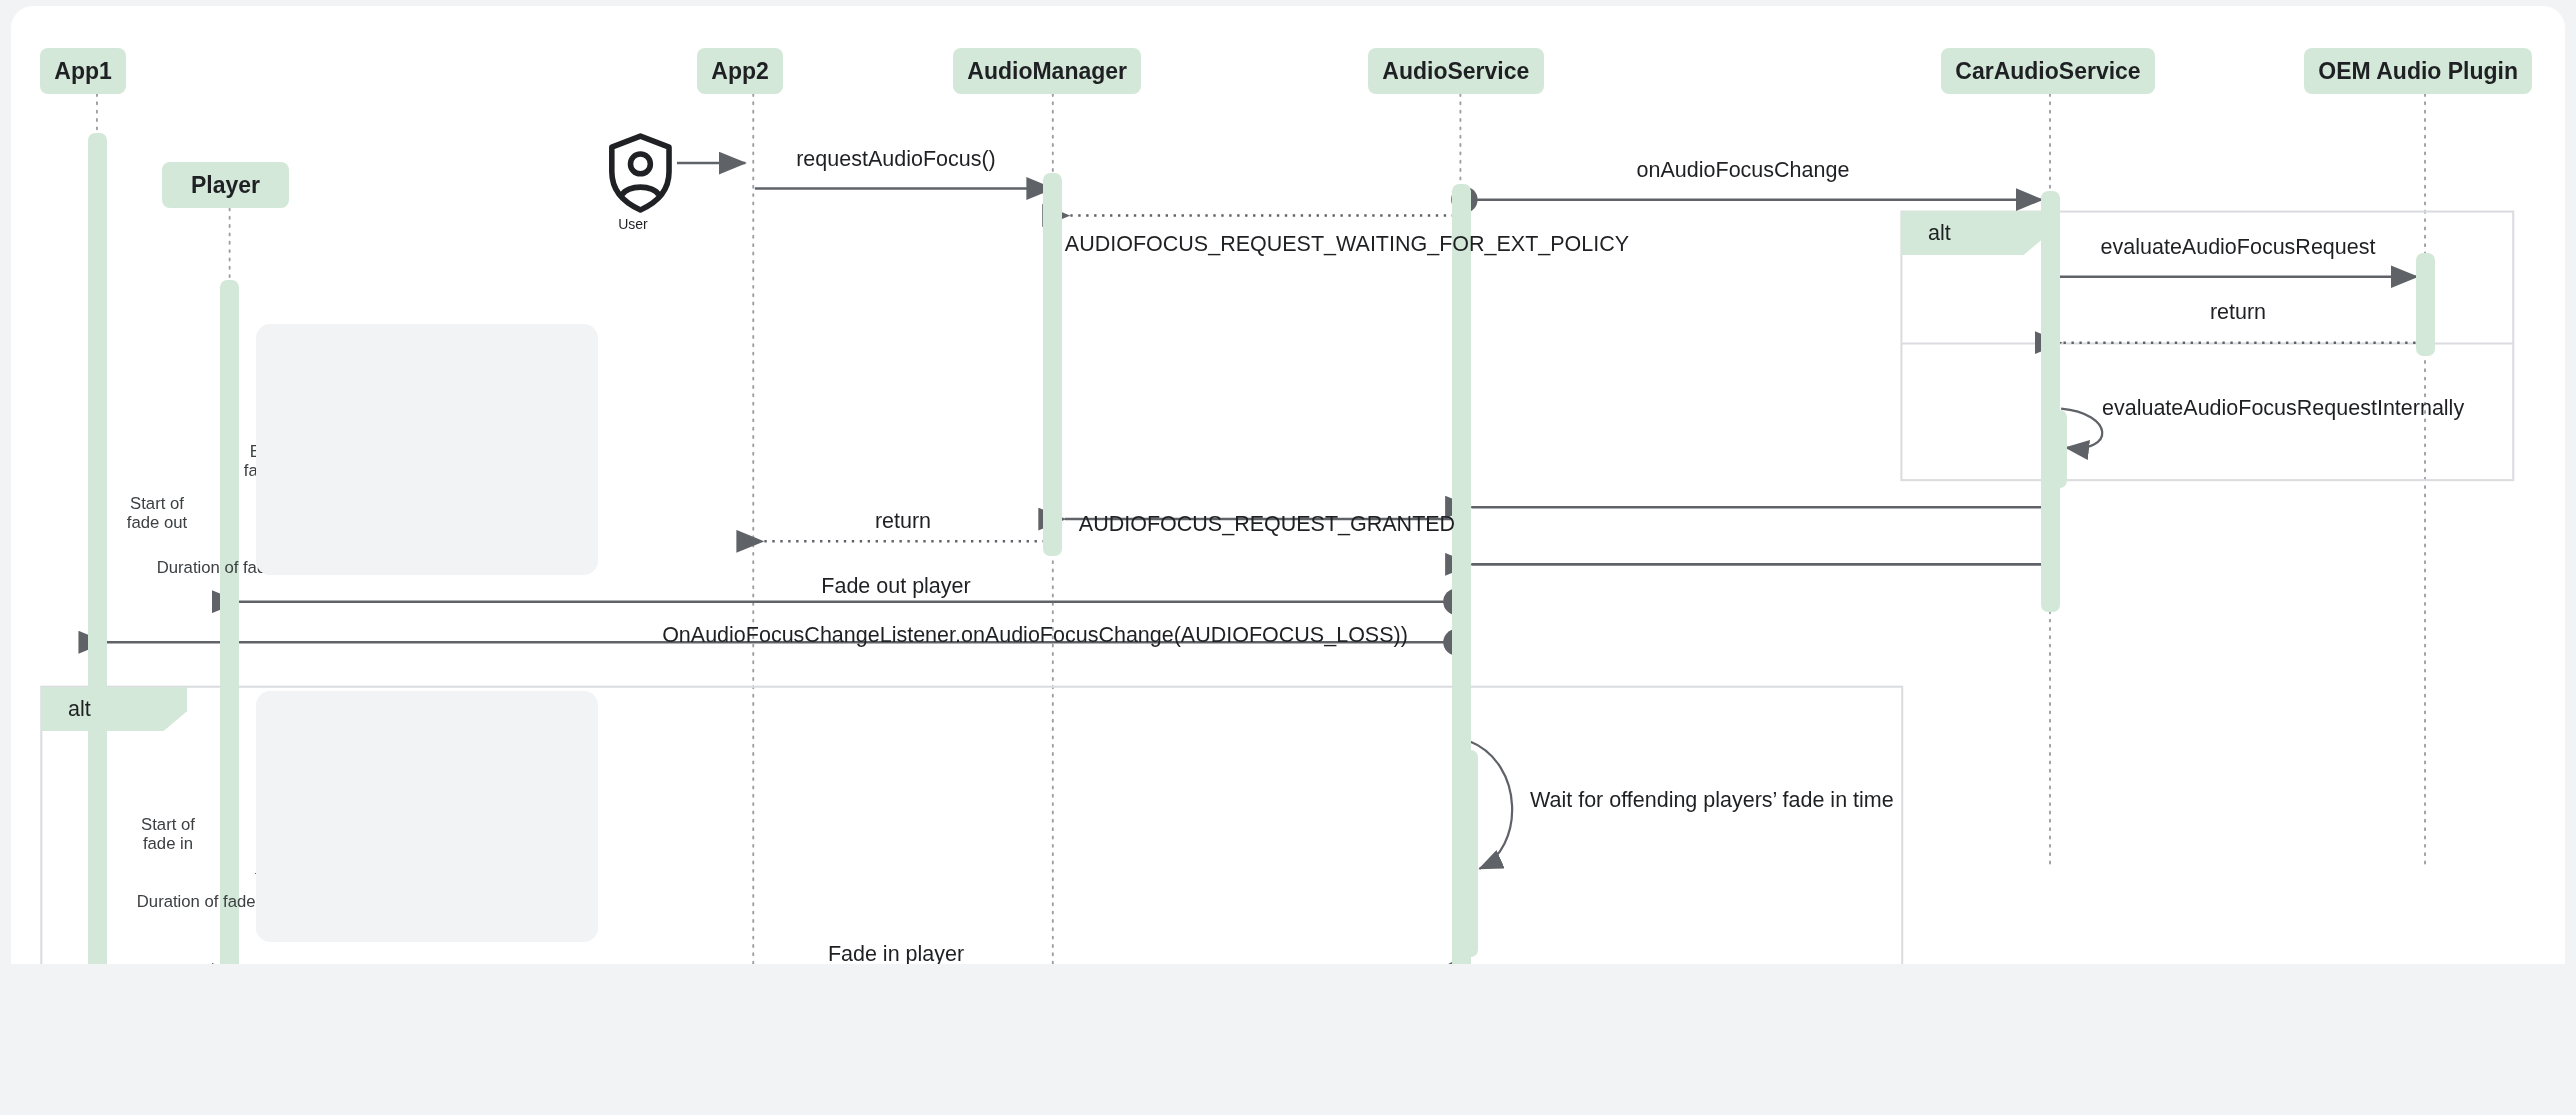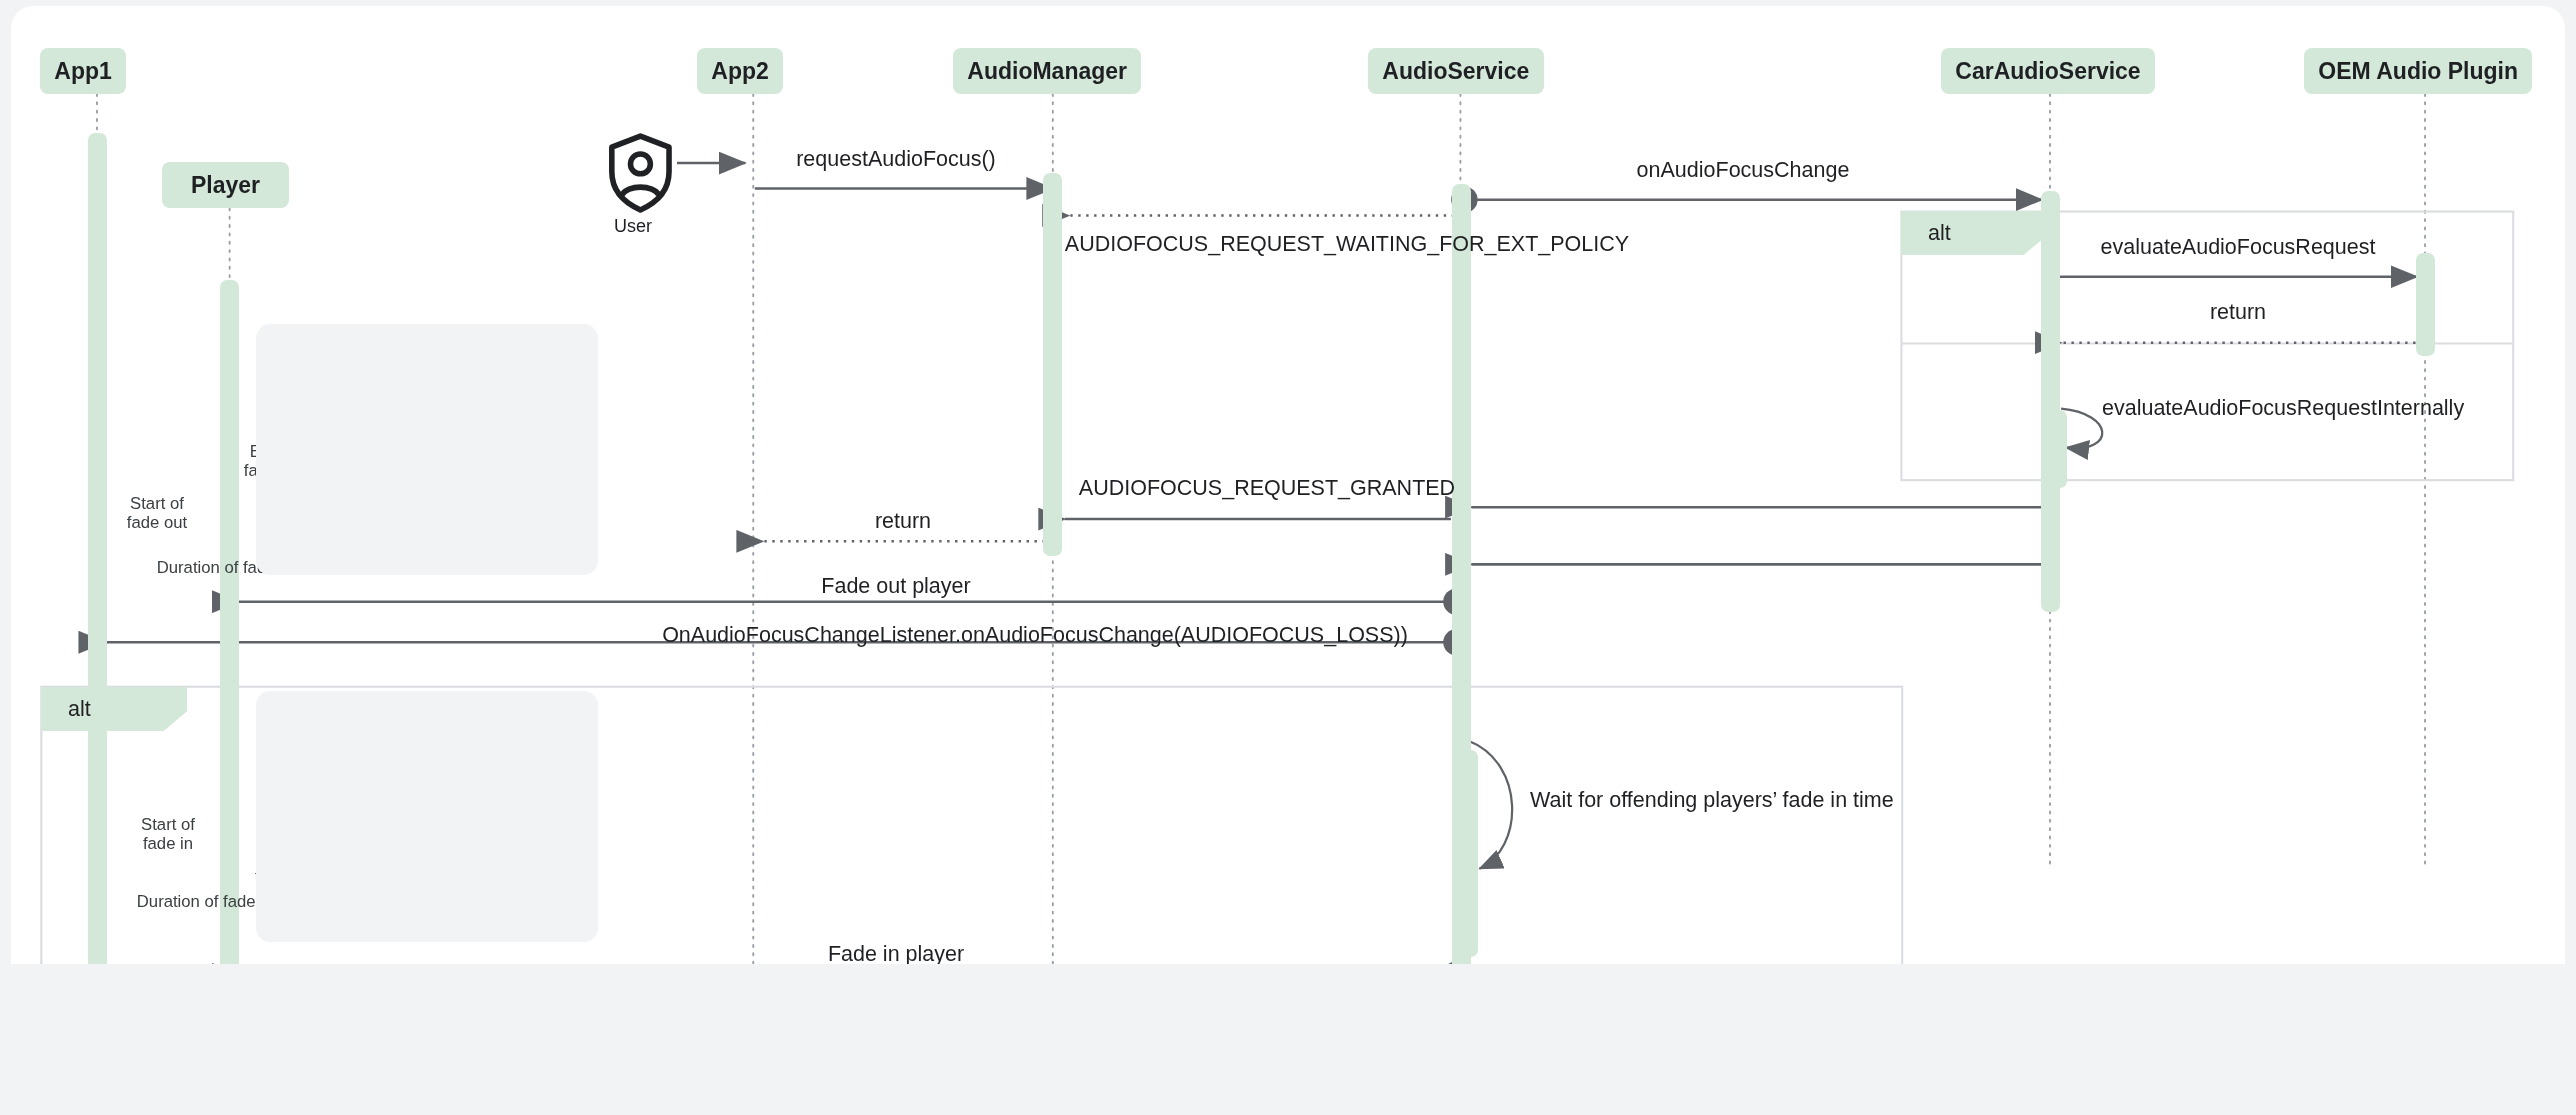--- a/index.html
+++ b/index.html
@@ -25,21 +25,21 @@
     clip-path:polygon(0 0, 100% 0, 100% 55%, 84% 100%, 0 100%);
   }
   .inset{
     position:absolute;background:#f1f3f4;border-radius:14.3px;
   }
   .inset .ttl{
     position:absolute;width:100%;text-align:center;top:11px;font-weight:bold;
     font-size:19px;color:#202124;
   }
   .inslbl{position:absolute;font-size:16.7px;color:#3c4043;text-align:center;line-height:1.18;transform:translateX(-50%);}
-  .actorlbl{position:absolute;font-size:18px;color:#1f2023;transform:translateX(-50%);text-align:center;}
+  .actorlbl{position:absolute;font-size:14px;color:#1f2023;transform:translateX(-50%);text-align:center;}
 </style>
 </head>
 <body>
 
 <div id="stage">
   <div id="canvas"></div>
 
   <svg id="wires" viewBox="0 0 3242 1404">
     <defs>
       <marker id="ah" markerWidth="11" markerHeight="9" refX="10.4" refY="4.5" orient="auto">
@@ -202,21 +202,21 @@
   <div class="msg ctr" style="left:2238px;top:235px;">
     <span>evaluateAudioFocusRequest</span></div>
 
   <div class="msg ctr" style="left:2238px;top:300px;">
     <span>return</span></div>
 
   <div class="msg" style="left:2090px;top:396px;margin-left:12px;">
     <span>evaluateAudioFocusRequestInternally</span></div>
 
 
-  <div class="msg ctr" style="left:1267px;top:476px;">
+  <div class="msg ctr" style="left:1267px;top:512px;">
     <span>AUDIOFOCUS_REQUEST_GRANTED</span></div>
 
   <div class="msg ctr" style="left:903px;top:509px;">
     <span>return</span></div>
 
 
   <div class="msg ctr" style="left:896px;top:574px;">
     <span>Fade out player</span></div>
 
   <div class="msg ctr" style="left:1035px;top:623px;">

